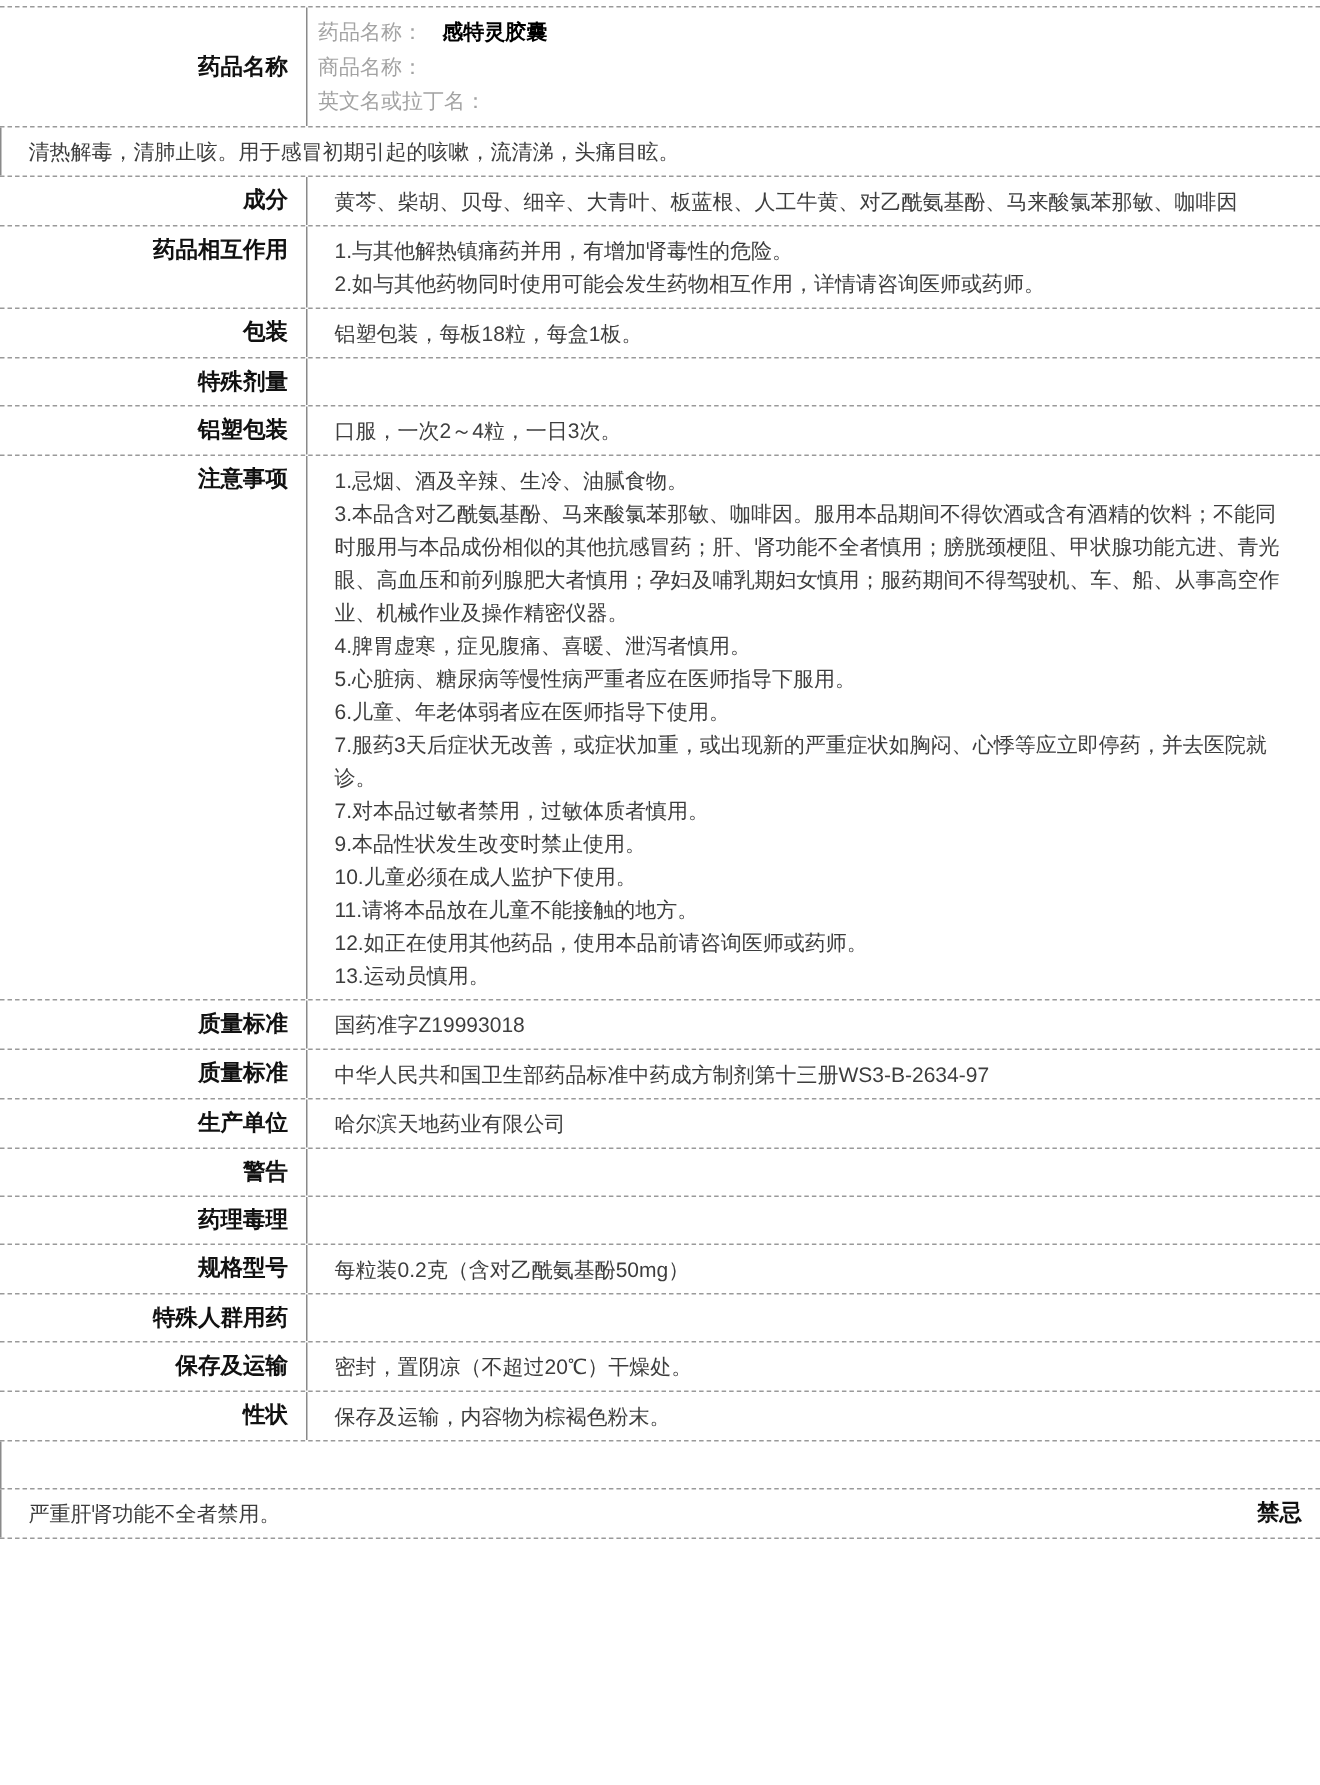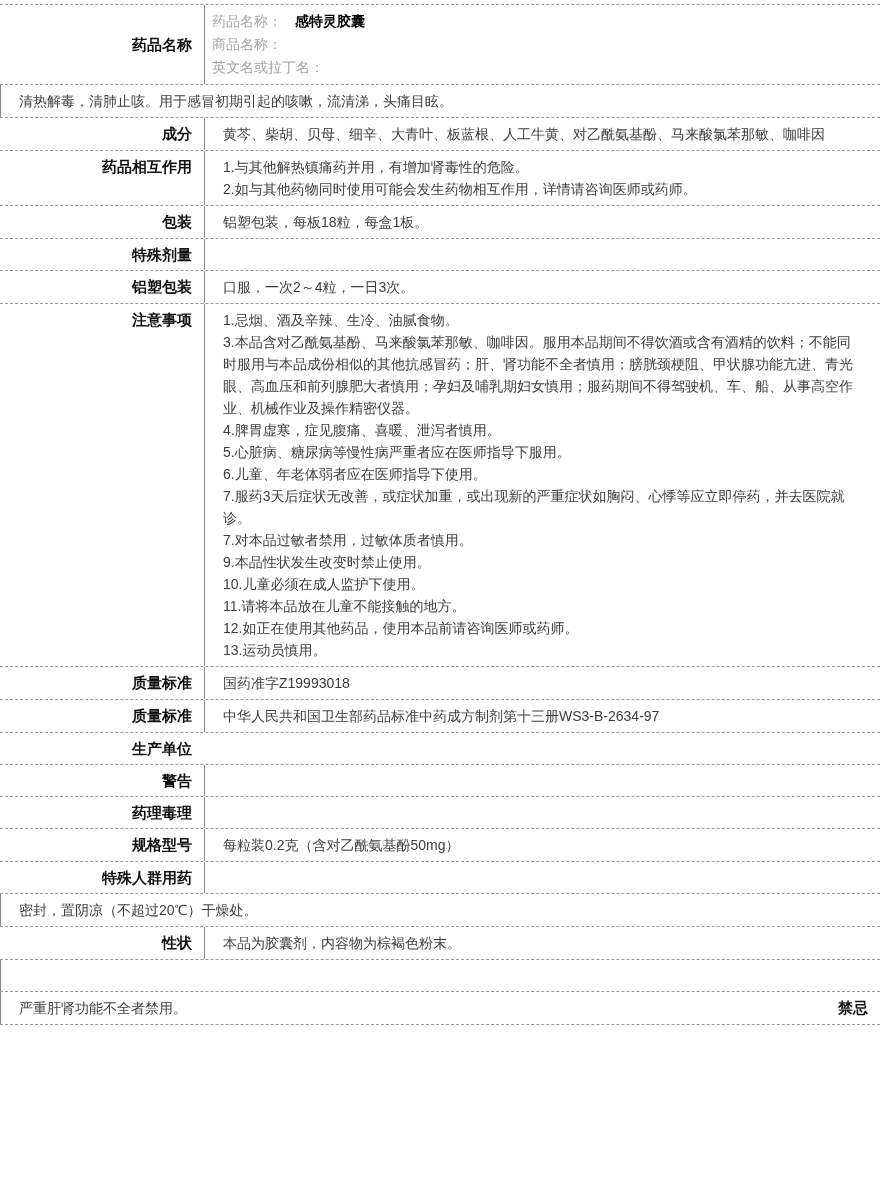--- a/index.html
+++ b/index.html
@@ -163,20 +163,23 @@
 
   <div class="row">
     <div class="cell label">质量标准</div>
     <div class="cell value">
           <div class="line">中华人民共和国卫生部药品标准中药成方制剂第十三册WS3-B-2634-97</div>
         </div>
   </div>
 
   <div class="row">
     <div class="cell label">生产单位</div>
+    <div class="cell value">
+          <div class="line">哈尔滨天地药业有限公司</div>
+        </div>
   </div>
 
   <div class="row">
     <div class="cell label">警告</div>
     <div class="cell value"></div>
   </div>
 
   <div class="row">
     <div class="cell label">药理毒理</div>
     <div class="cell value"></div>
@@ -188,29 +191,30 @@
           <div class="line">每粒装0.2克（含对乙酰氨基酚50mg）</div>
         </div>
   </div>
 
   <div class="row">
     <div class="cell label">特殊人群用药</div>
     <div class="cell value"></div>
   </div>
 
   <div class="row">
+    <div class="cell label">保存及运输</div>
     <div class="cell value">
           <div class="line">密封，置阴凉（不超过20℃）干燥处。</div>
         </div>
   </div>
 
   <div class="row">
     <div class="cell label">性状</div>
     <div class="cell value">
-          <div class="line">本品为胶囊剂，内容物为棕褐色粉末。</div>
+          <div class="line">保存及运输，内容物为棕褐色粉末。</div>
         </div>
   </div>
 
   <div class="row">
     <div class="cell value"></div>
   </div>
 
   <div class="row">
     <div class="cell value">
           <div class="line">严重肝肾功能不全者禁用。</div>

